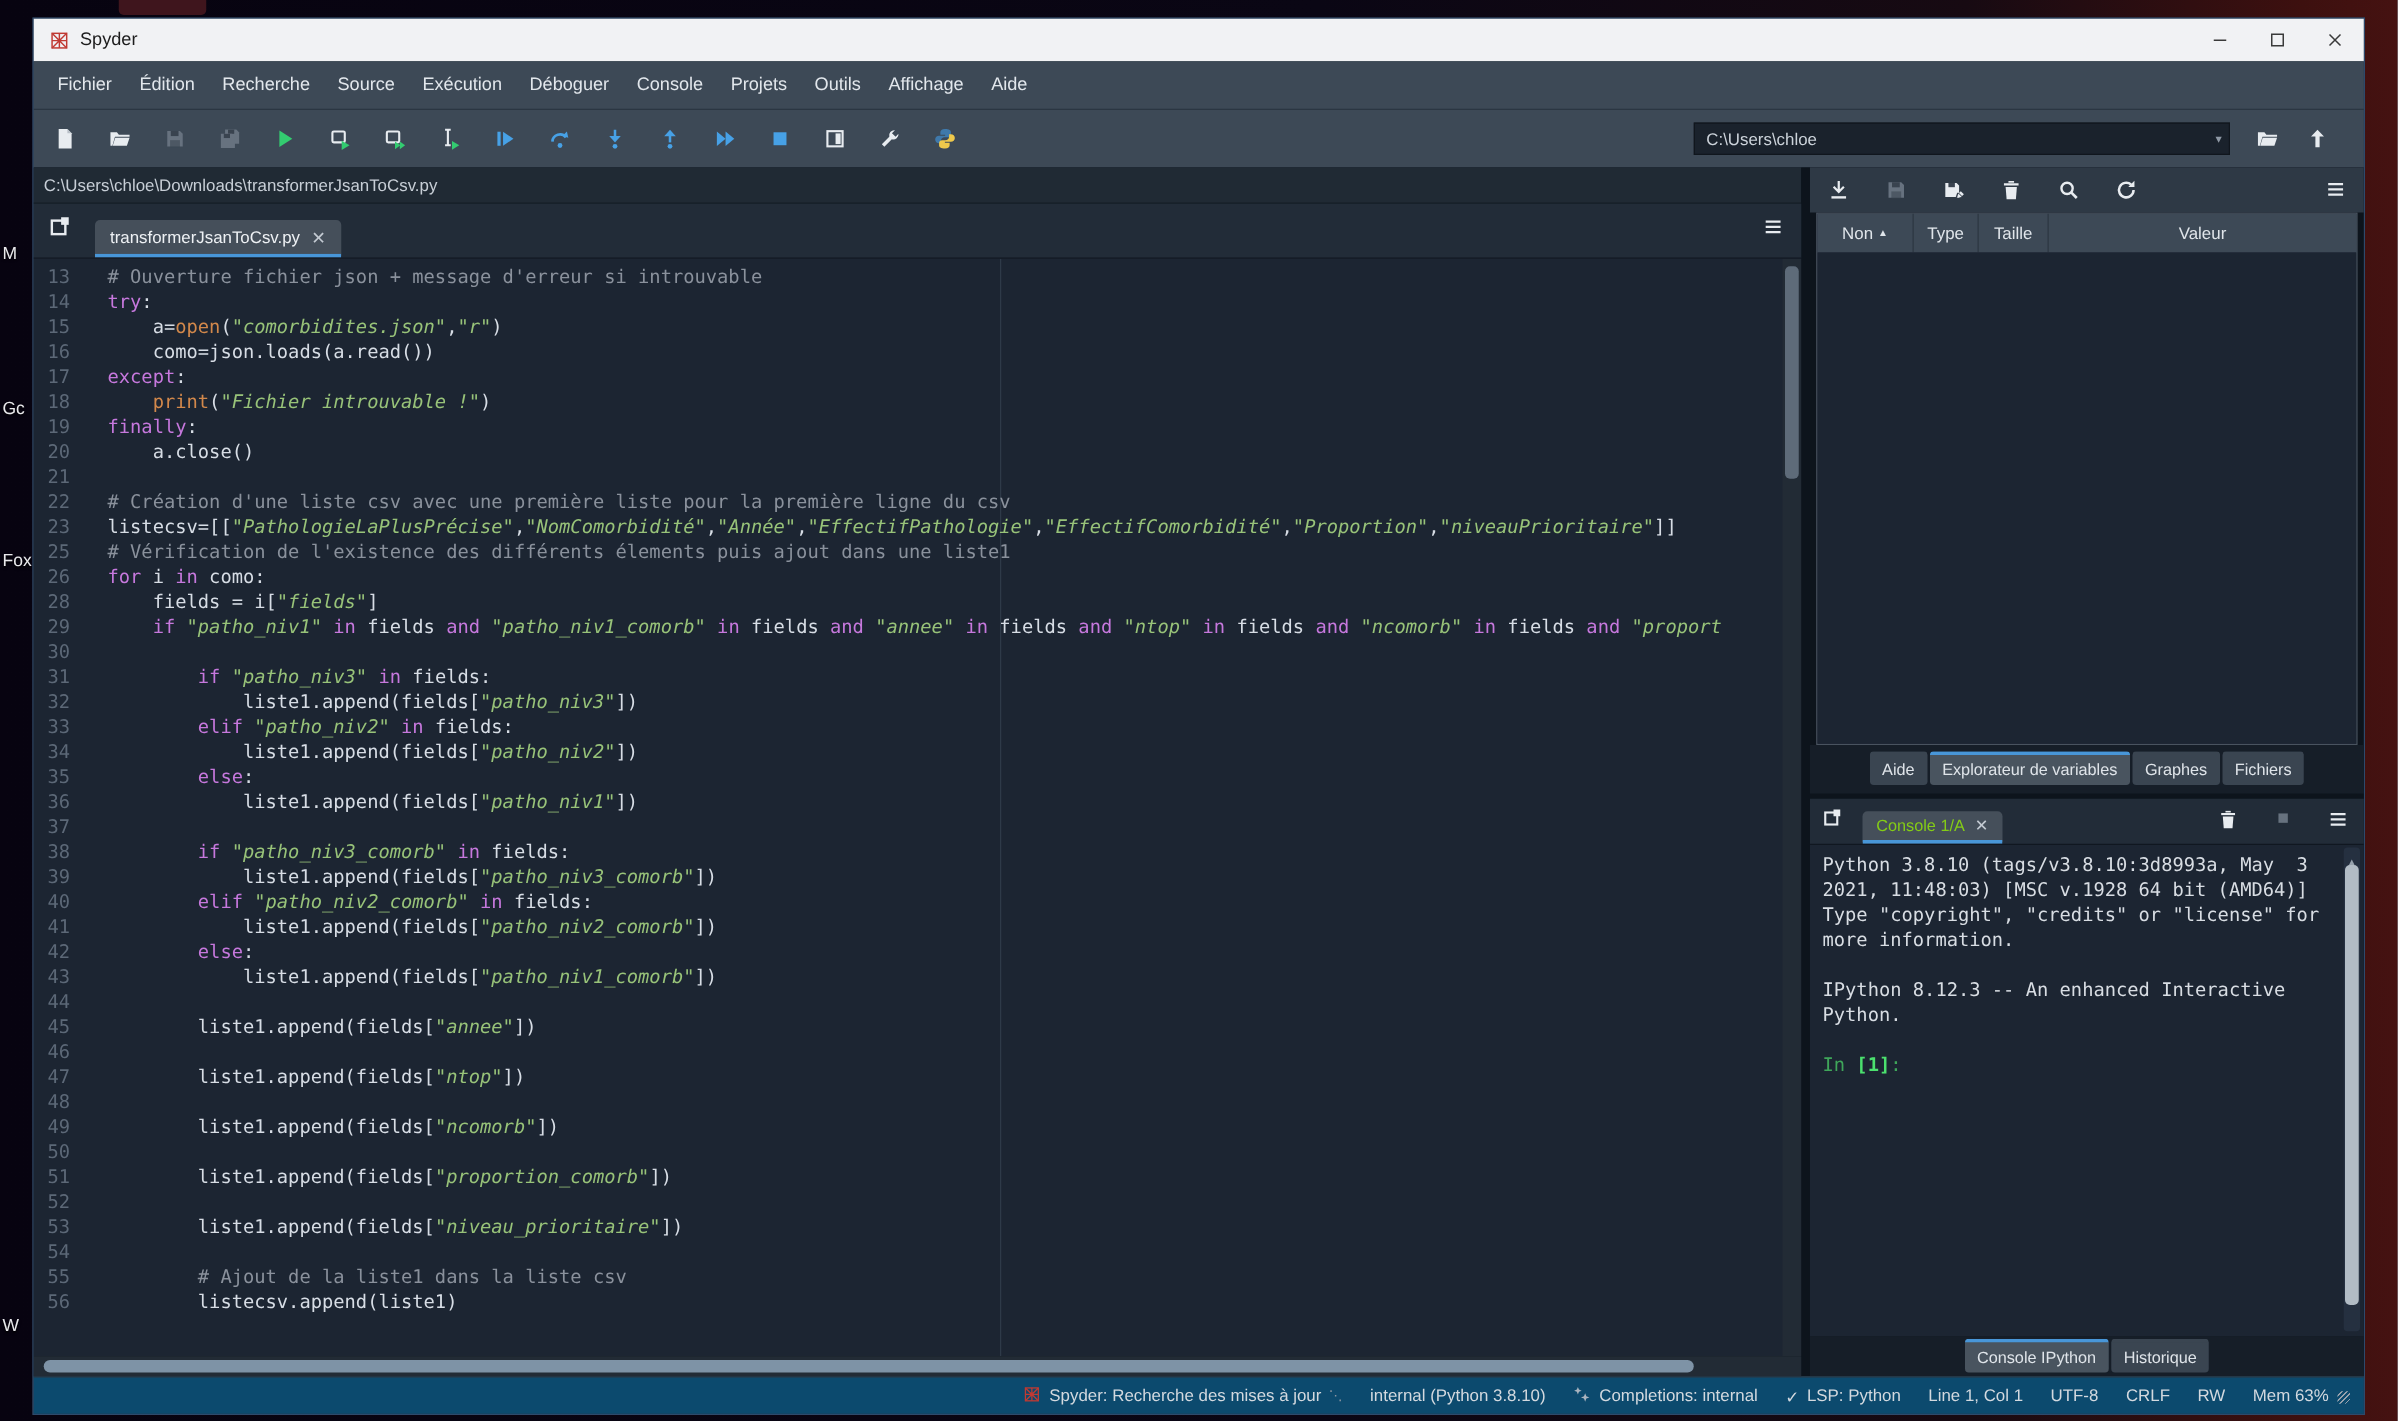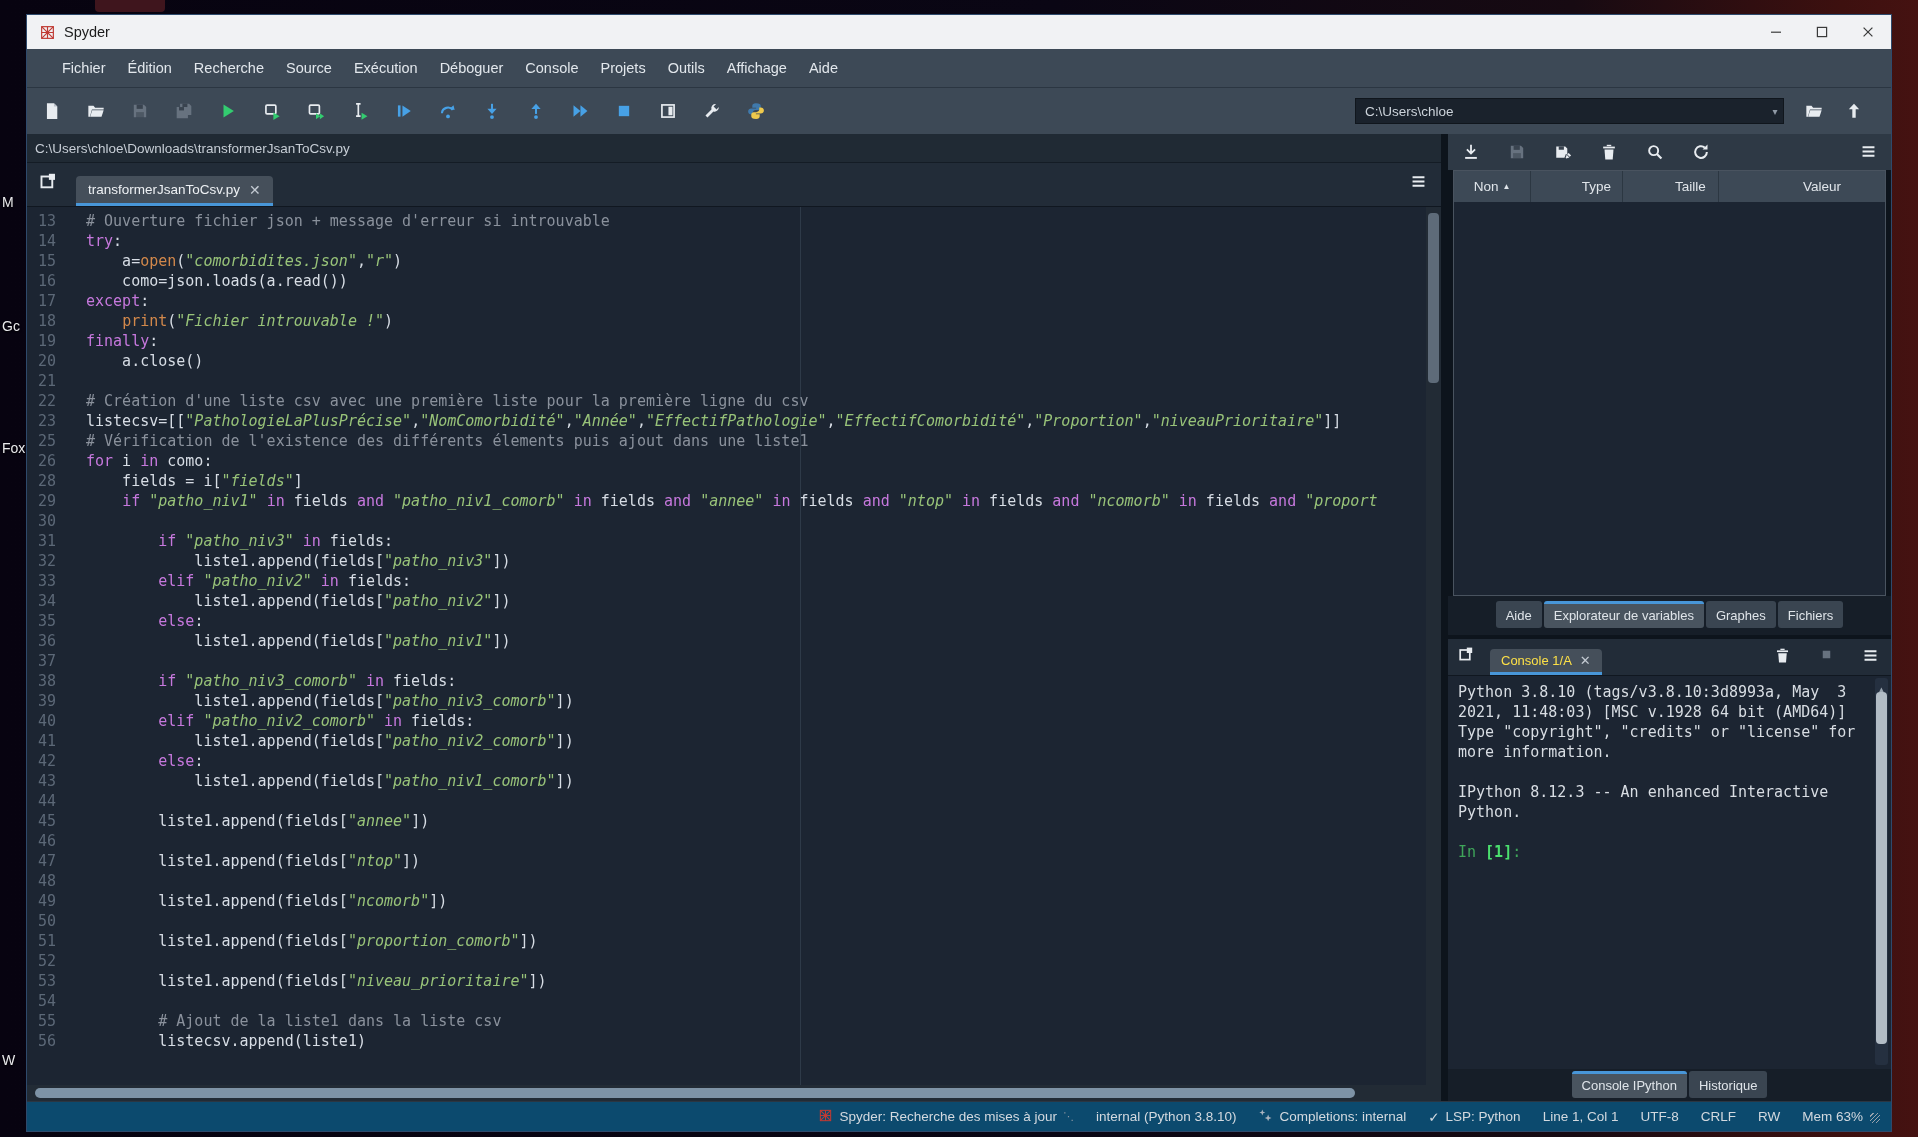--- a/index.html
+++ b/index.html
@@ -14,21 +14,21 @@
   
   .window{position:absolute;left:26px;top:14px;width:1866px;height:1118px;
     background:#2b3542;border:1px solid #2e4a6c;box-sizing:border-box;display:flex;flex-direction:column;}
   .titlebar{height:34px;background:#f1f2f4;display:flex;align-items:center;flex:0 0 34px;}
   .titlebar .t-title{color:#1c1c1c;font-size:14.5px;margin-left:8px;}
   .titlebar .t-ico{margin-left:12px;display:flex;}
   .winbtns{margin-left:auto;display:flex;height:100%;}
   .winbtn{width:46px;display:flex;align-items:center;justify-content:center;color:#333;font-size:15px;}
   .winbtn svg{display:block;}
 
-  .menubar{height:38px;background:#3d4956;display:flex;align-items:flex-start;padding-left:24px;
+  .menubar{height:38px;background:#3d4956;display:flex;align-items:flex-start;padding-left:8px;
     border-bottom:1px solid #2b3642;flex:0 0 38px;}
   .menu-item{color:#e2e7ec;font-size:14.5px;padding:0 11px;line-height:38px;}
 
   .toolbar{height:46px;background:#3d4956;display:flex;align-items:center;padding-left:16px;flex:0 0 46px;}
   .tbtn{width:18px;height:18px;margin-right:26px;display:inline-flex;align-items:center;justify-content:center;}
   .tbtn svg{display:block;}
   .pathbox{margin-left:auto;display:flex;align-items:center;}
   .path-input{width:400px;height:24px;background:#1a222c;border:1px solid #10161d;color:#ccd3da;
     font-size:13.5px;padding:0 18px 0 9px;font-family:"Liberation Sans",sans-serif;margin-left:44px;}
   .path-dd{margin-left:-17px;color:#8f99a5;font-size:10px;width:16px;text-align:center;}
@@ -65,38 +65,38 @@
   .ed-vscroll{position:absolute;right:0;top:0;bottom:0;width:15px;background:#222b35;}
   .ed-vthumb{position:absolute;left:2px;right:2px;top:6px;height:170px;background:#5e6b79;border-radius:4px;}
   .hscroll{height:16px;background:#222b35;position:relative;flex:0 0 16px;}
   .hthumb{position:absolute;left:8px;top:3px;width:1320px;height:10px;background:#7e93a6;border-radius:5px;}
 
   
   .var-toolbar{height:36px;background:#2e3945;display:flex;align-items:center;padding-left:14px;flex:0 0 36px;position:relative;}
   .var-toolbar .tbtn{margin-right:28px;}
   .var-menu{position:absolute;right:14px;top:9px;}
   .var-table{flex:1;display:flex;flex-direction:column;border:1px solid #49535f;margin:0 5px;background:#1c2532;min-height:0;}
-  .var-header{height:31px;display:flex;flex:0 0 31px;background:#3d4956;gap:40px;}
+  .var-header{height:31px;display:flex;flex:0 0 31px;background:#3d4956;}
   .vh-cell{border-right:1px solid #2c3742;display:flex;align-items:center;justify-content:center;color:#e0e5ea;font-size:13.5px;}
   .vh-cell:last-child{border-right:none;}
   .vh-sort{font-size:8px;color:#e0e5ea;margin-left:4px;}
   .var-body{flex:1;background:#1c2532;}
   .tabstrip{height:39px;background:#161e28;display:flex;align-items:flex-start;justify-content:center;padding-top:5px;
     box-sizing:border-box;flex:0 0 39px;gap:2px;}
   .tabstrip2{height:32px;padding-top:2px;flex:0 0 32px;}
   .bt-tab{background:#3a4551;color:#dfe4e9;font-size:13px;padding:4px 10px 5px;border-radius:3px;border-top:3px solid #3a4551;}
   .bt-tab.active{background:#49545f;border-top:3px solid #4896d8;}
   .vgap{height:4px;background:#0d141c;flex:0 0 4px;}
 
   .console-pane{height:462px;display:flex;flex-direction:column;flex:0 0 462px;}
   .con-tabbar{height:36px;background:#222c38;position:relative;display:flex;align-items:flex-end;flex:0 0 36px;border-bottom:1px solid #101720;}
   .con-browse{position:absolute;left:10px;top:7px;}
   .con-tab{margin-left:42px;height:26px;background:#454f5a;border-radius:4px 4px 0 0;display:flex;align-items:center;
     padding:0 11px;border-bottom:3px solid #4896d8;box-sizing:border-box;}
-  .con-tab .lbl{color:#fde047;font-size:13px;}
+  .con-tab .lbl{color:#84cc16;font-size:13px;}
   .con-tab .x{color:#c3cad2;font-size:13px;margin-left:8px;}
   .con-icons{position:absolute;right:12px;top:8px;display:flex;gap:28px;}
   .console{flex:1;background:#1c2532;position:relative;font-family:"DejaVu Sans Mono",monospace;font-size:15px;line-height:20px;}
   .con-text{position:absolute;left:10px;top:6px;right:22px;color:#d8dde3;}
   .con-line{white-space:pre;height:20px;}
   .p-in{color:#3fa65a;}
   .p-num{color:#4be06e;font-weight:bold;}
   .con-vscroll{position:absolute;right:3px;top:2px;bottom:4px;width:13px;background:#253040;border-radius:3px;}
   .con-arrow{position:absolute;top:2px;left:0;right:0;text-align:center;color:#98a3ae;font-size:8px;}
   .con-vthumb{position:absolute;left:1px;right:1px;top:14px;height:352px;background:#b2bcc5;border-radius:4px;}

